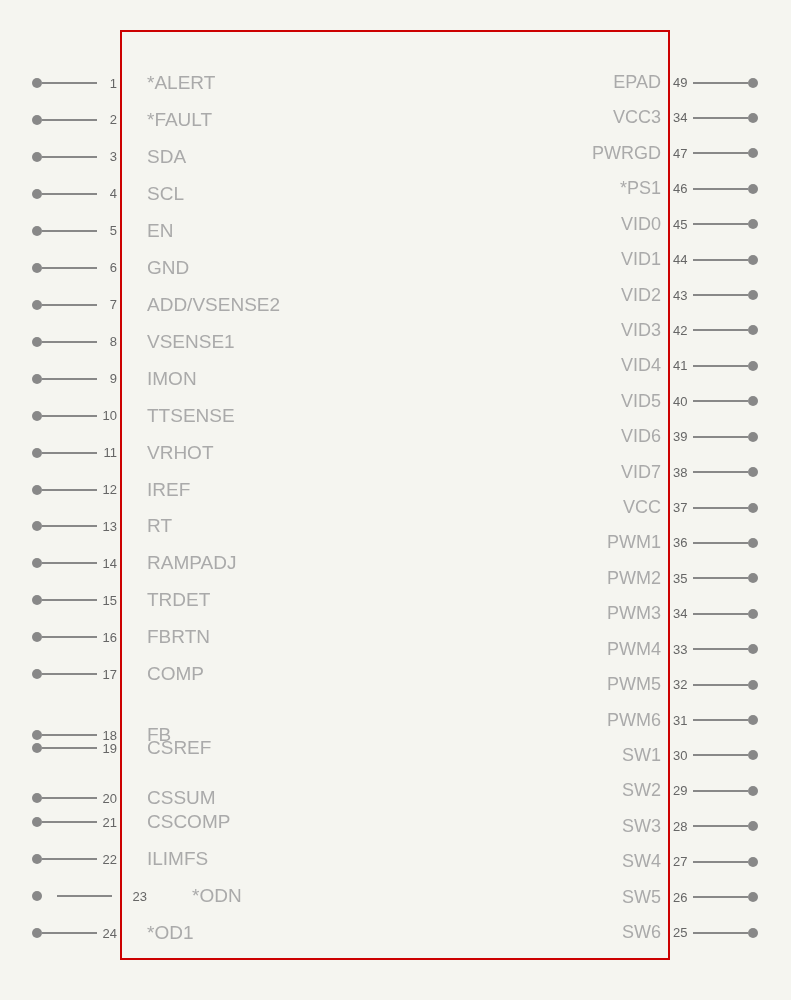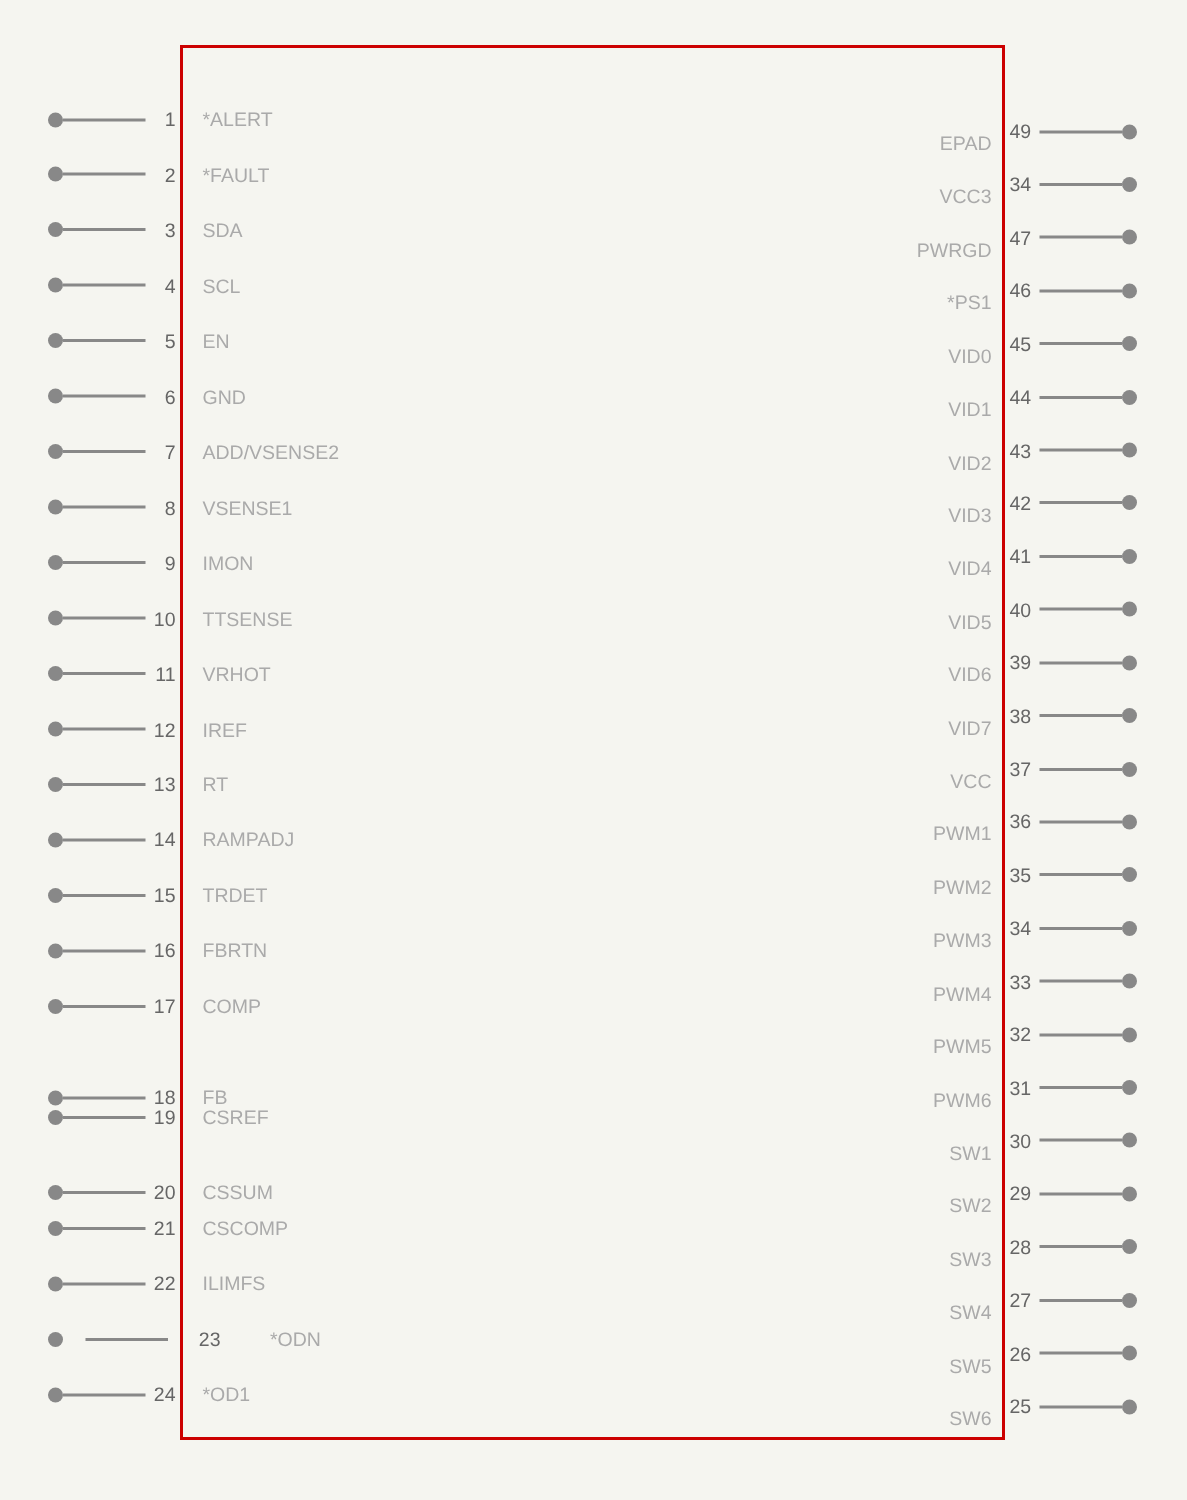--- a/index.html
+++ b/index.html
@@ -68,33 +68,32 @@
       min-width: 20px;
     }
 
     .pin-number-right {
       margin-left: 6px;
       text-align: left;
       min-width: 20px;
     }
 
     .pin-label {
-      font-size: 13px;
+      font-size: 19px;
       color: #aaa;
       flex-shrink: 0;
-      padding-left: 12px;
+      padding-left: 24px;
     }
 
     .pin-label-right {
-      font-size: 13px;
+      font-size: 18px;
       color: #aaa;
       flex-shrink: 0;
       padding-right: 6px;
       text-align: left;
-      margin-top: 16px;
     }
 
     
     .pin-right {
       right: -90px;
       flex-direction: row-reverse;
     }
   </style>
 </head>
 <body>

